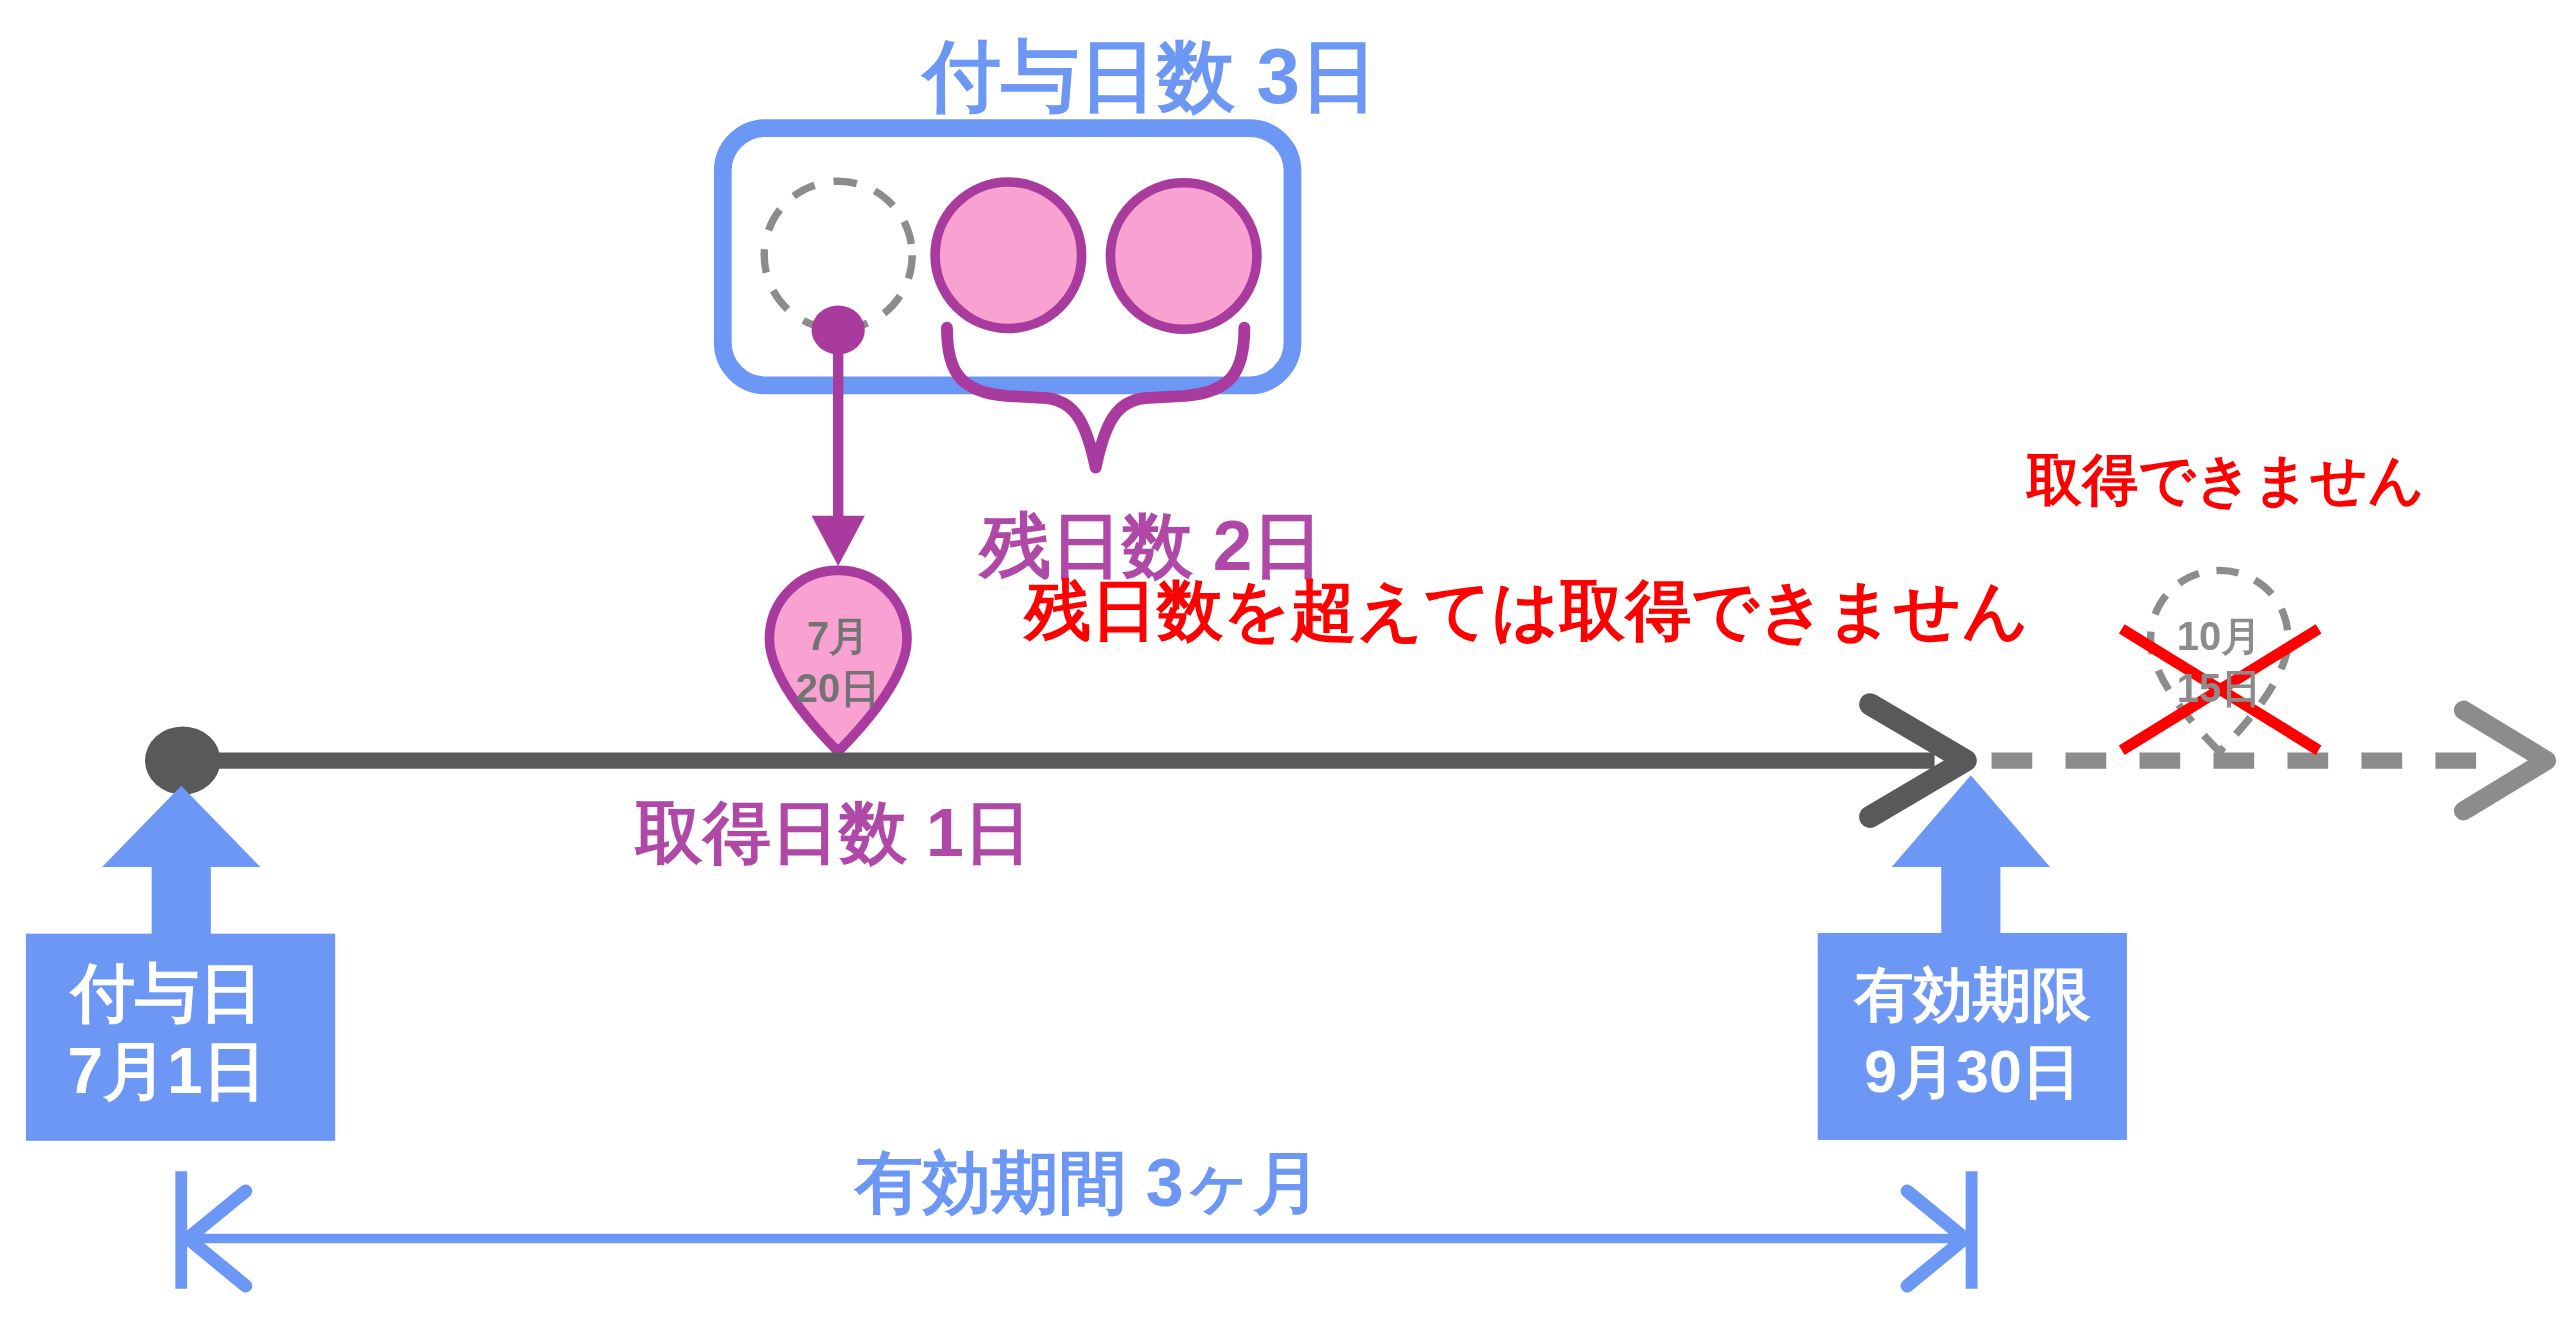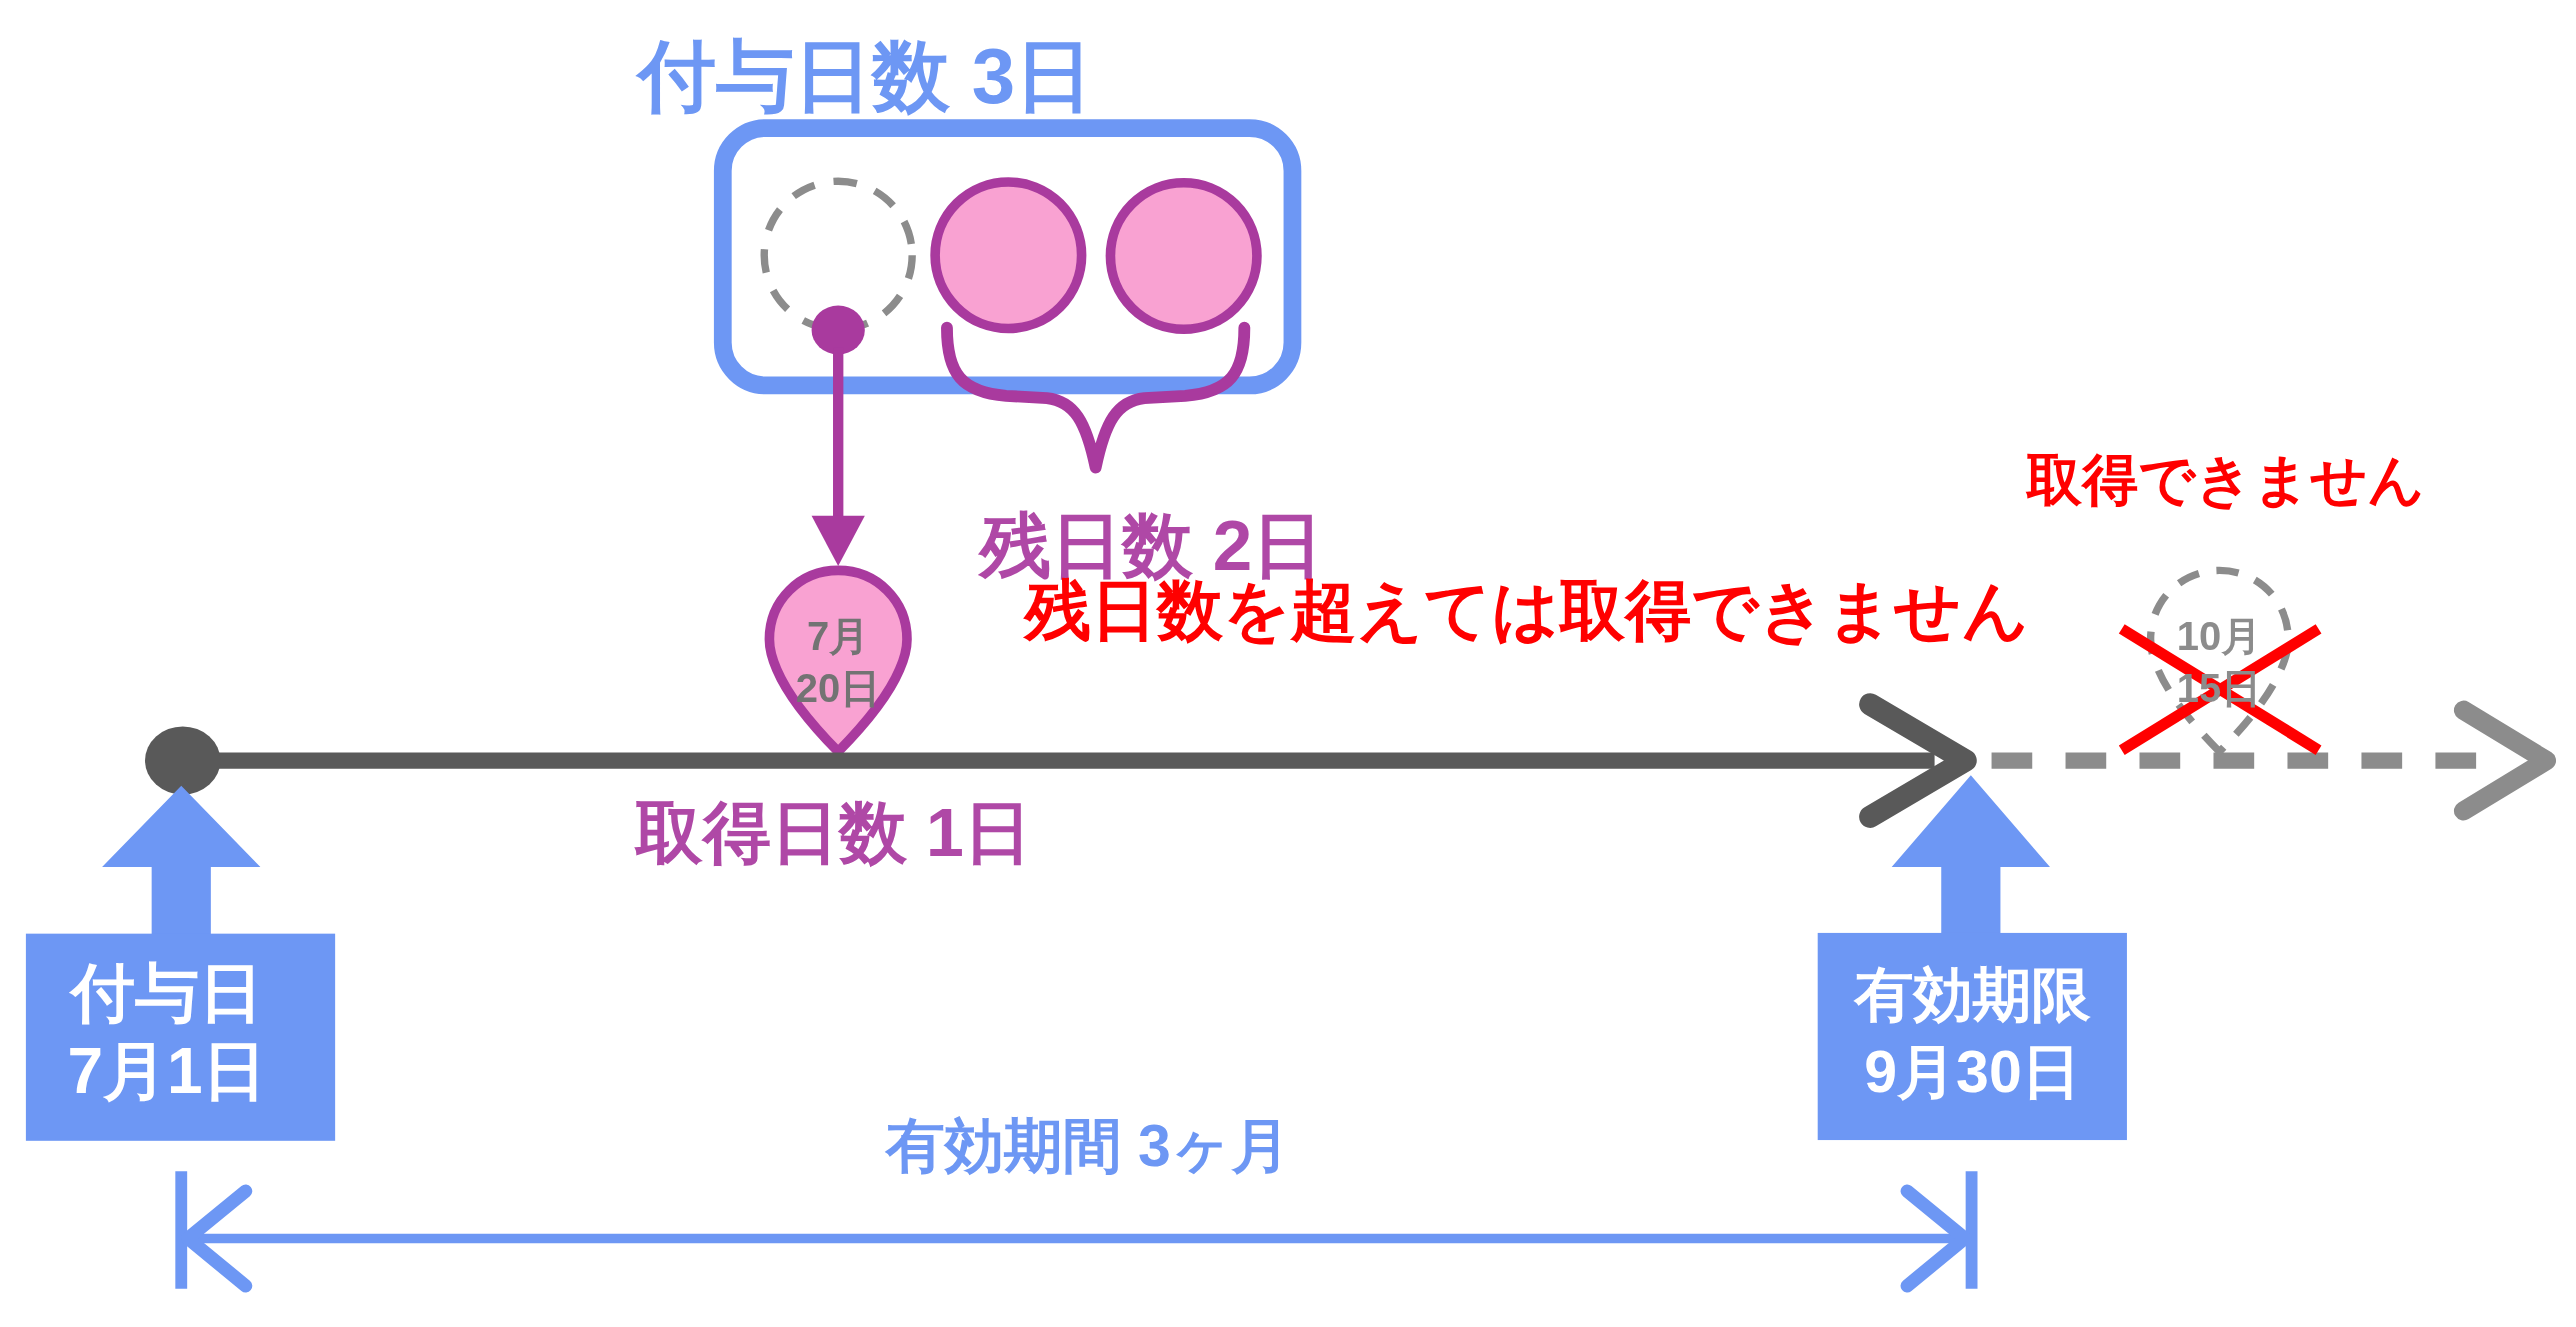--- a/index.html
+++ b/index.html
@@ -21,30 +21,30 @@
     background:#ffffff;
     overflow:hidden;
   }
   .canvas svg{position:absolute;left:0;top:0;}
   .label{
     position:absolute;
     font-weight:bold;
     white-space:nowrap;
     line-height:1.1;
   }
-  .title-label{left:638px;top:34px;width:740px;font-size:78px;color:var(--blue);text-align:left;}
+  .title-label{left:638px;top:34px;width:740px;font-size:78px;color:var(--blue);text-align:right;}
   .remaining-label{left:980px;top:507px;font-size:71px;color:var(--purple-text);}
   .remaining-warning{left:1025px;top:574px;font-size:66px;color:var(--red);}
   .taken-label{left:635px;top:787px;font-size:68px;color:var(--purple-text);margin-top:8px;}
   .pin-text{left:764px;top:610px;width:148px;font-size:40px;line-height:52px;color:#737373;text-align:center;}
   .expired-pin-text{left:2145px;top:610px;width:148px;font-size:40px;line-height:52px;color:var(--mid-gray);text-align:center;}
   .expired-warning{left:1990px;top:439px;width:471px;font-size:56px;line-height:81px;color:var(--red);text-align:center;}
   .grant-box-text{left:26px;top:954px;width:282px;font-size:64px;line-height:78px;color:#ffffff;text-align:center;}
   .expiry-box-text{left:1818px;top:957px;width:309px;font-size:59px;line-height:77px;color:#ffffff;text-align:center;}
-  .validity-label{left:718px;top:1114px;width:740px;font-size:59px;color:var(--blue);text-align:center;}
+  .validity-label{left:718px;top:1145px;width:740px;font-size:68px;color:var(--blue);text-align:center;}
 </style>
 </head>
 <body>
 
 <div class="canvas">
 
   <svg width="2576" height="1328" viewBox="0 0 3482 1795">
 
     <rect x="977" y="173" width="770" height="348" rx="58" ry="58" fill="#ffffff" stroke="#6D97F4" stroke-width="24"></rect>
 

